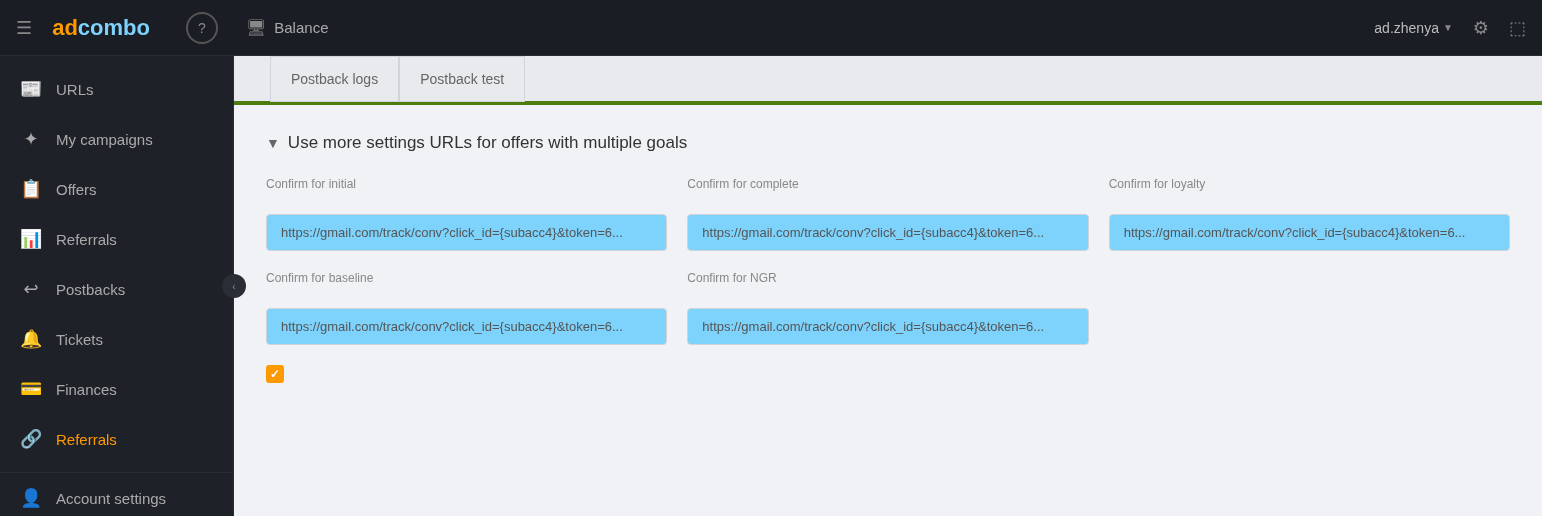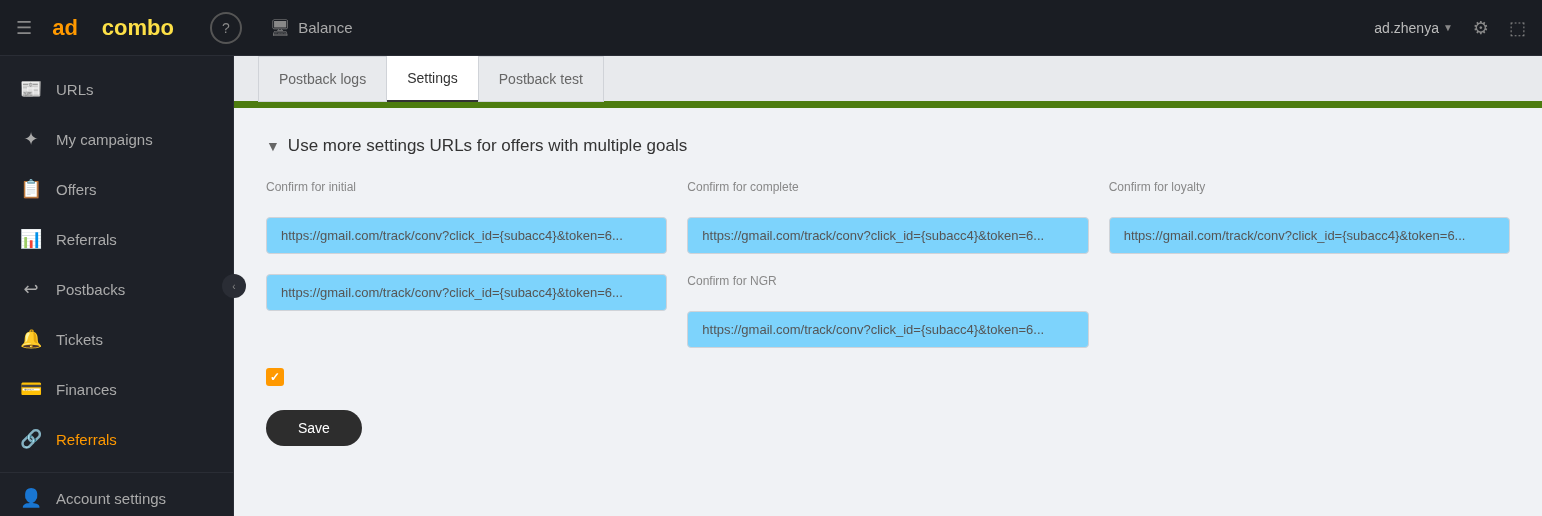--- a/index.html
+++ b/index.html
@@ -8,21 +8,21 @@
     
     .topbar {
       display: flex; align-items: center; height: 56px;
       background: #1a1d23; border-bottom: 1px solid #2a2d35;
       padding: 0 16px; gap: 12px; flex-shrink: 0;
     }
     .topbar-menu-icon { color: #888; font-size: 18px; cursor: pointer; margin-right: 8px; }
     .topbar-logo { display: flex; align-items: center; }
     .logo-text { font-size: 22px; font-weight: bold; }
     .logo-ad { color: #f90; }
-    .logo-combo { color: #fde047; padding-left: 24px; }
+    .logo-combo { color: #7dd3fc; }
     .topbar-help {
       margin-left: 24px; width: 32px; height: 32px; border-radius: 50%;
       border: 2px solid #555; display: flex; align-items: center; justify-content: center;
       color: #888; font-size: 14px; cursor: pointer;
     }
     .topbar-balance {
       display: flex; align-items: center; gap: 8px;
       margin-left: 16px; color: #aaa; font-size: 15px;
     }
     .topbar-balance-icon { font-size: 16px; color: #888; }
@@ -51,21 +51,21 @@
       border-top: 1px solid #2a2d35; padding: 14px 20px;
       display: flex; align-items: center; gap: 14px; color: #aaa; font-size: 15px; cursor: pointer;
     }
 
     
     .main { flex: 1; background: #f0f2f5; overflow-y: auto; }
 
     
     .tabs-bar {
       display: flex; background: #e8eaed;
-      border-bottom: 7px solid #4d7c0f; padding: 0 24px; gap: 0;
+      border-bottom: 4px solid #4d7c0f; padding: 0 36px; gap: 0;
     }
     .tab {
       padding: 14px 20px; font-size: 14px; color: #666; cursor: pointer;
       border-bottom: 2px solid transparent; margin-bottom: -1px;
     }
     .tab.active { color: #333; border-bottom: 2px solid #333; background: #fff; }
     .tab:not(.active) { border: 1px solid #d0d3d8; border-bottom: 1px solid #d0d3d8; background: #e8eaed; }
 
     
     .content { padding: 28px 32px; }
@@ -175,21 +175,20 @@
       </div>
     </div>
 
     <div style="position:absolute; right:-12px; top:50%; transform:translateY(-50%); z-index:10; width:24px; height:24px; background:#2a2d35; border-radius:50%; display:flex; align-items:center; justify-content:center; cursor:pointer; color:#888; font-size:10px;">‹</div>
   </div>
 
   <div class="main">
 
     <div class="tabs-bar">
       <div class="tab">Postback logs</div>
-      <div class="tab active">Settings</div>
       <div class="tab">Postback test</div>
     </div>
 
     <div class="content">
       
       <div class="section-header">
         <span class="section-collapse-icon">▼</span>
         <span>Use more settings URLs for offers with multiple goals</span>
       </div>
 
@@ -205,34 +204,34 @@
         </div>
         <div class="field-group">
           <div class="field-label">Confirm for loyalty</div>
           <input class="field-input" type="text" value="https://gmail.com/track/conv?click_id={subacc4}&amp;token=6..." style="">
         </div>
       </div>
 
       
       <div class="fields-row">
         <div class="field-group">
+          <div class="field-label">Confirm for baseline</div>
           <input class="field-input" type="text" value="https://gmail.com/track/conv?click_id={subacc4}&amp;token=6..." style="">
         </div>
         <div class="field-group">
           <div class="field-label">Confirm for NGR</div>
           <input class="field-input" type="text" value="https://gmail.com/track/conv?click_id={subacc4}&amp;token=6..." style="">
         </div>
 
         <div class="field-group" style="visibility:hidden;"></div>
       </div>
 
       
       <div class="checkbox-row">
         <div class="checkbox-box">
           <span class="checkbox-check">✓</span>
         </div>
       </div>
 
       
-      <button class="save-button">Save</button>
     </div>
   </div>
 </div>
 
 </body></html>

